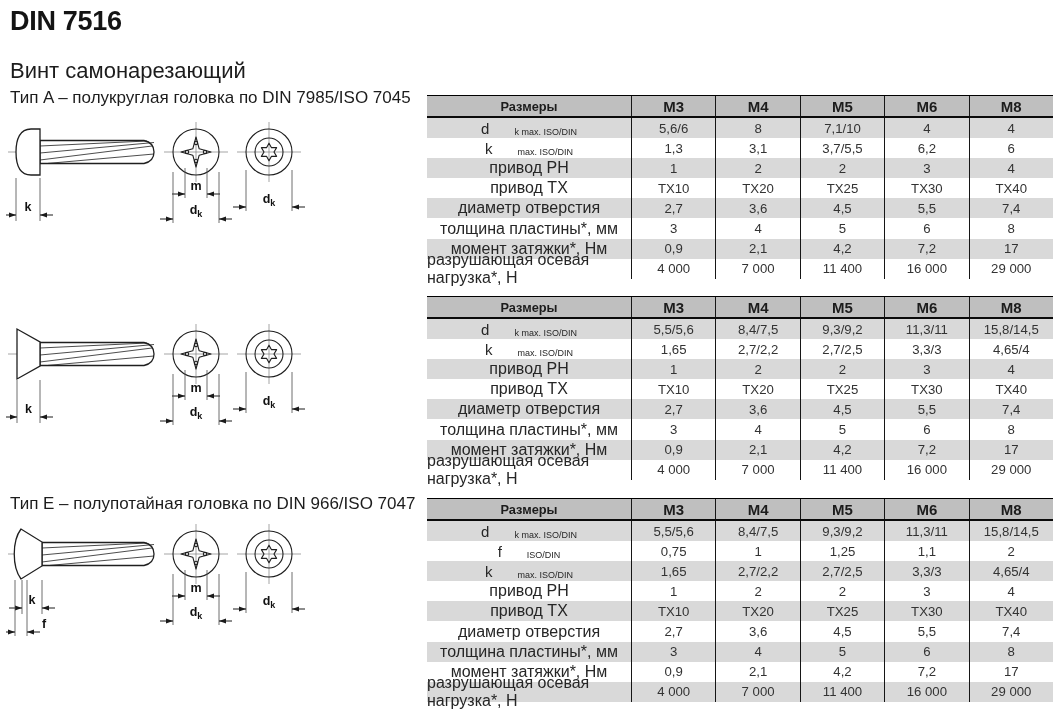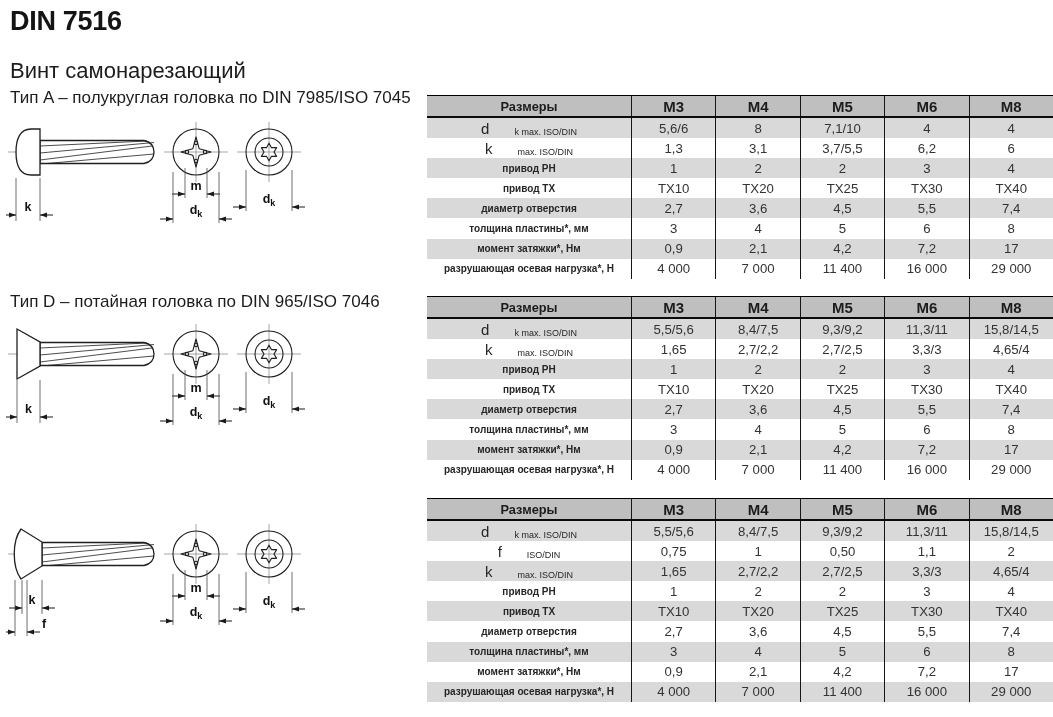--- a/index.html
+++ b/index.html
@@ -13,41 +13,41 @@
   .dtable{position:absolute;left:427px;width:626px;}
   .trow{display:flex;height:20.1px;}
   .thead{height:23px;background:#bfbfbf;border-top:1.5px solid #000;border-bottom:2.5px solid #0a0a0a;
          font-weight:700;font-size:13px;color:#1c1c1c;box-sizing:border-box;}
   .stripe{background:#d9d9d9;}
   .cell{display:flex;align-items:center;justify-content:center;box-sizing:border-box;}
   .c-label{width:204px;font-size:12.8px;}
   .c-val{width:84.4px;border-left:1px solid #161616;font-size:13.2px;color:#333;}
   .thead .c-val{color:#1c1c1c;font-size:15px;}
   .lbl .base{font-size:15px;line-height:1;}
-  .lbl .plain{font-size:10px;font-weight:bold;}
+  .lbl .plain{font-size:16px;}
   .lbl .sub{font-size:9px;position:relative;top:3.5px;margin-left:1px;padding-left:24px;}
 
   .dsvg .s{stroke:#1f1f1f;stroke-width:1.3;fill:#fff;}
   .dsvg .s2{stroke:#1f1f1f;stroke-width:1.1;fill:none;}
   .dsvg .thread{stroke:#1f1f1f;stroke-width:.8;}
   .dsvg .cl{stroke:#808080;stroke-width:.7;}
   .dsvg .ext{stroke:#4a4a4a;stroke-width:.8;}
   .dsvg .dim{stroke:#1a1a1a;stroke-width:1;}
   .dsvg text.dlab{font-family:"Liberation Sans",sans-serif;font-size:12.5px;font-weight:600;
                   fill:#111;text-anchor:middle;}
 </style>
 </head>
 <body>
 
 <div class="page">
   <div class="abs title" style="left:10px;top:6px">DIN 7516</div>
   <div class="abs subtitle" style="left:10px;top:58px">Винт самонарезающий</div>
 
   <div class="abs sec-heading" style="left:10px;top:88px">Тип A – полукруглая головка по DIN 7985/ISO 7045</div>
-  <div class="abs sec-heading" style="left:10px;top:292px">Тип D – потайная головка по DIN 965/ISO 7046</div>
+  <div class="abs sec-heading" style="left:10px;top:494px">Тип E – полупотайная головка по DIN 966/ISO 7047</div>
 
   <div class="abs" id="drawA" style="left:6px;top:120px"><svg class="dsvg" width="320" height="106" viewBox="0 0 320 106" xmlns="http://www.w3.org/2000/svg">
         <line class="cl" x1="2" y1="32" x2="42" y2="32"></line>
         <path class="s" d="M34,20.5 L138,20.5 C145,22 148,26 148,32 C148,38 145,42 138,43.5 L34,43.5 Z"></path>
         <line class="thread" x1="34" y1="40" x2="146" y2="26"></line>
         <line class="thread" x1="34" y1="33" x2="148" y2="22.5"></line>
         <line class="thread" x1="34" y1="26" x2="141" y2="21"></line>
         <line class="thread" x1="42" y1="43.4" x2="148" y2="34"></line>
         <path class="s" d="M34,9 L25,9 C14,9 10,19 10,32 C10,45 14,55 25,55 L34,55 Z"></path>
         <line class="ext" x1="10" y1="58" x2="10" y2="101"></line>
@@ -416,21 +416,21 @@
         <div class="cell c-val">11,3/11</div>
         <div class="cell c-val">15,8/14,5</div>
       </div>
       <div class="trow">
         <div class="cell c-label lbl">
           <span class="base">f </span>
           <span class="sub">ISO/DIN</span>
         </div>
         <div class="cell c-val">0,75</div>
         <div class="cell c-val">1</div>
-        <div class="cell c-val">0,50</div>
+        <div class="cell c-val">1,25</div>
         <div class="cell c-val">1,1</div>
         <div class="cell c-val">2</div>
       </div>
       <div class="trow stripe">
         <div class="cell c-label lbl">
           <span class="base">k</span>
           <span class="sub">max. ISO/DIN</span>
         </div>
         <div class="cell c-val">1,65</div>
         <div class="cell c-val">2,7/2,2</div>

